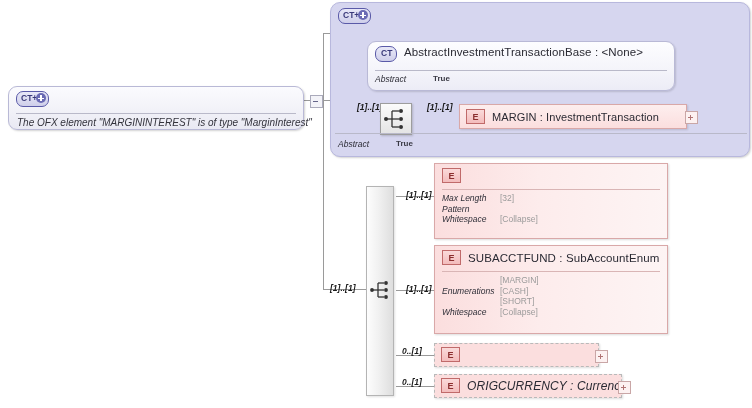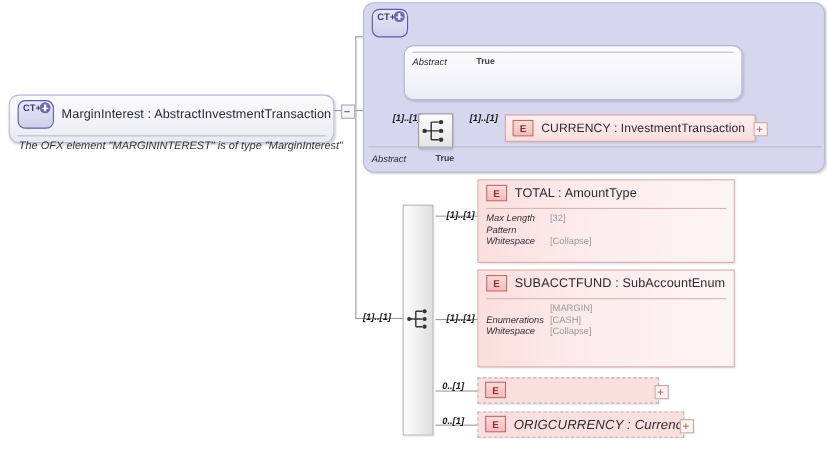--- a/index.html
+++ b/index.html
@@ -41,21 +41,21 @@
   .title{font-size:11.5px;color:#2a2a33;letter-spacing:.1px;white-space:nowrap;}
   .title.wrap{white-space:normal;line-height:12px;}
 
   
   .sep{height:1px;background:#b9b9c9;margin:0 7px;}
   .sep.pink{background:#d9b5b5;}
 
   
   .badge{display:inline-flex;align-items:center;justify-content:center;
          box-sizing:border-box;flex:0 0 auto;}
-  .bdg-ct{width:27px;height:26px;border:1px solid #5a5aa8;border-radius:7px;
+  .bdg-ct{width:27px;height:16px;border:1px solid #5a5aa8;border-radius:7px;
           background:linear-gradient(to bottom,#e8e8f8,#cfcfea);
           font-size:8.5px;color:#3a3a7a;font-weight:bold;position:relative;}
   .bdg-ct.plus{width:33px;}
   .bdg-ct .pl{position:absolute;right:2px;top:1px;width:10px;height:10px;
           border-radius:50%;background:#6a6ab4;}
   .bdg-ct .pl:before,.bdg-ct .pl:after{content:"";position:absolute;background:#fff;}
   .bdg-ct .pl:before{left:2px;top:4.5px;width:6px;height:1.5px;}
   .bdg-ct .pl:after{left:4.25px;top:2px;width:1.5px;height:6px;}
   .bdg-ct .lbl{position:absolute;left:4px;top:1px;}
   .bdg-ct.noplus .lbl{left:7px;}
@@ -126,20 +126,26 @@
   <div class="node grp" style="left:330px;top:2px;width:420px;height:155px;">
 
     <div class="hdr" style="padding-top:5px;align-items:flex-start;">
       <span class="badge bdg-ct plus">
         <span class="lbl">CT+</span>
         <span class="pl"></span>
       </span>
     </div>
 
     <div class="node ctinner" style="left:36px;top:38px;width:308px;height:50px;">
+      <div class="hdr" style="align-items:flex-start;padding-top:4px;">
+        <span class="badge bdg-ct noplus" style="width:22px;">
+          <span class="lbl" style="left:5px;">CT</span>
+        </span>
+        <span class="title wrap" style="max-width:265px;">AbstractInvestmentTransactionBase : &lt;None&gt;</span>
+      </div>
       <div class="sep" style="margin-top:5px;"></div>
       <div class="props purple" style="padding-top:3px;">
         <div class="prow">
           <span class="pk">Abstract</span>
           <span class="pv">True</span>
         </div>
       </div>
     </div>
 
     <span class="card" style="left:26px;top:99px;">[1]..[1]</span>
@@ -156,41 +162,40 @@
         <circle cx="20" cy="23" r="2" fill="#333"></circle>
       </svg>
     </div>
 
     <span class="card" style="left:96px;top:99px;">[1]..[1]</span>
     <div class="node el solidtop" style="left:128px;top:101px;width:228px;height:25px;">
       <div class="hdr" style="padding:4px 6px;">
         <span class="badge bdg-e">
           <span>E</span>
         </span>
-        <span class="title" style="font-size:11px;">CURRENCY : InvestmentTransaction</span>
+        <span class="title" style="font-size:11px;">MARGIN : InvestmentTransaction</span>
       </div>
       <span class="exp plus pink" style="right:-12px;top:6px;"></span>
     </div>
 
     <div class="sep" style="position:absolute;left:4px;top:130px;width:412px;margin:0;"></div>
     <div class="props purple" style="position:absolute;left:0;top:133px;padding-left:7px;">
       <div class="prow">
         <span class="pk">Abstract</span>
         <span class="pv">True</span>
       </div>
     </div>
   </div>
 
   <div class="node rnd" style="left:8px;top:86px;width:296px;height:44px;">
     <div class="hdr">
       <span class="badge bdg-ct plus">
         <span class="lbl">CT+</span>
         <span class="pl"></span>
       </span>
-      <span class="title">MarginInterest : AbstractInvestmentTransaction</span>
     </div>
     <div class="sep" style="margin-top:3px;"></div>
     <div class="doc">The OFX element "MARGININTEREST" is of type "MarginInterest"</div>
   </div>
 
   <span class="exp" style="left:310px;top:95px;"></span>
 
   <div class="seqbar" style="left:366px;top:186px;width:26px;height:208px;"></div>
   <span class="card" style="left:330px;top:283px;">[1]..[1]</span>
   <div style="position:absolute;left:369px;top:277px;width:26px;height:26px;">
@@ -206,21 +211,20 @@
       <circle cx="17" cy="20" r="1.9" fill="#333"></circle>
     </svg>
   </div>
 
   <span class="card" style="left:406px;top:190px;">[1]..[1]</span>
   <div class="node el" style="left:434px;top:163px;width:234px;height:76px;">
     <div class="hdr">
       <span class="badge bdg-e">
         <span>E</span>
       </span>
-      <span class="title">TOTAL     : AmountType</span>
     </div>
     <div class="sep pink" style="margin-top:3px;"></div>
     <div class="props">
       <div class="prow">
         <span class="pk">Max Length</span>
         <span class="pv">[32]</span>
       </div>
       <div class="prow">
         <span class="pk">Pattern</span>
       </div>
@@ -243,20 +247,24 @@
     <div class="props">
       <div class="prow">
         <span class="pk"></span>
         <span class="pv">[MARGIN]</span>
       </div>
       <div class="prow">
         <span class="pk">Enumerations</span>
         <span class="pv">[CASH]</span>
       </div>
       <div class="prow">
+        <span class="pk"></span>
+        <span class="pv">[SHORT]</span>
+      </div>
+      <div class="prow">
         <span class="pk">Whitespace</span>
         <span class="pv">[Collapse]</span>
       </div>
     </div>
   </div>
 
   <span class="card" style="left:402px;top:346px;">0..[1]</span>
   <div class="node el dashed" style="left:434px;top:343px;width:165px;height:24px;">
     <div class="hdr" style="padding:3px 6px;">
       <span class="badge bdg-e">

